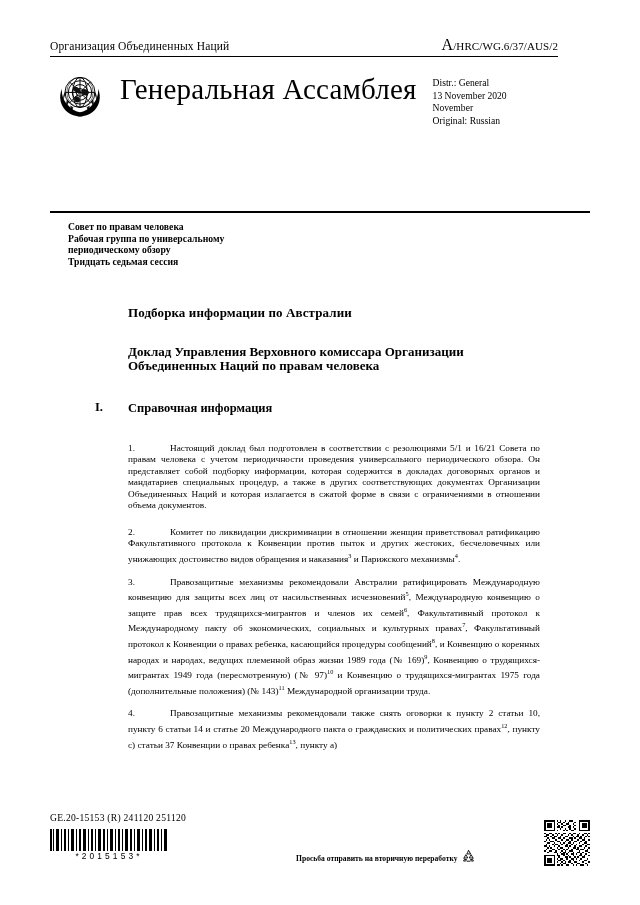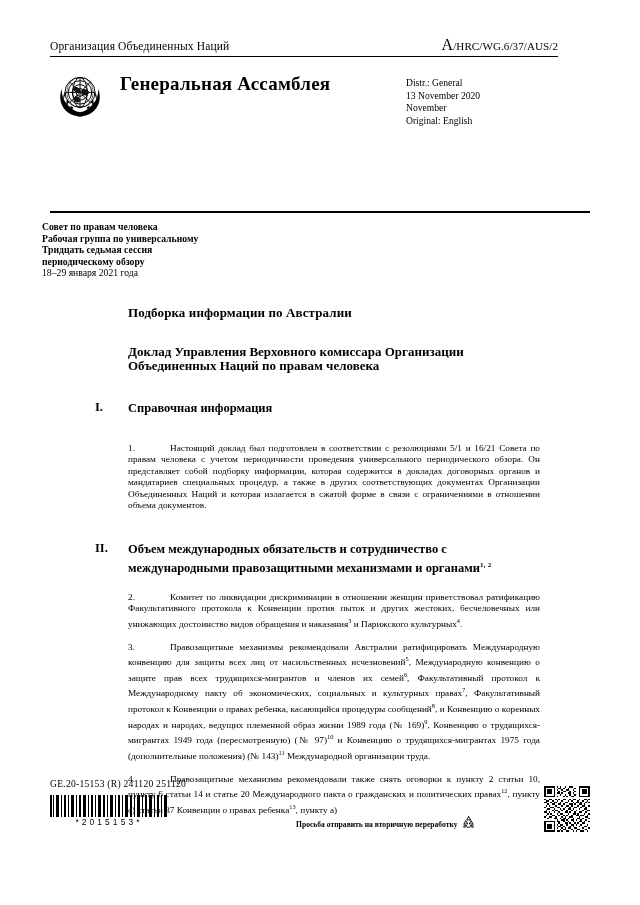--- a/index.html
+++ b/index.html
@@ -65,22 +65,22 @@
     min-height: 78px;
   }
   .emblem {
     width: 60px;
     height: 60px;
     flex: 0 0 60px;
     margin-top: 2px;
   }
   .ga-title {
     flex: 1 1 auto;
-    font-size: 19px;
-    font-weight: bold;
+    font-size: 29px;
+    font-weight: normal;
     letter-spacing: 0.2px;
     padding-left: 10px;
     padding-top: 9px;
     white-space: nowrap;
   }
   .distr-block {
     flex: 0 0 auto;
     width: 168px;
     font-size: 9.6px;
     line-height: 12.6px;
@@ -93,21 +93,21 @@
     left: 50px;
     top: 211px;
     width: 540px;
     height: 0;
     border-top: 2.6px solid #000;
   }
 
   
   .council {
     position: absolute;
-    left: 42px;
+    left: 68px;
     top: 221px;
     width: 400px;
     font-size: 9.7px;
     line-height: 11.6px;
   }
   .council .b { font-weight: bold; }
 
   
   .body-col {
     position: absolute;
@@ -177,21 +177,21 @@
   #para-1 { margin-top: 26px; }
   #section-2 { margin-top: 29px; }
   #para-2 { margin-top: 15px; }
   #para-3 { margin-top: 11px; }
   #para-4 { margin-top: 11px; }
 
   
   .footer {
     position: absolute;
     left: 50px;
-    top: 778px;
+    top: 812px;
     width: 540px;
     height: 60px;
   }
   .ge-code {
     font-size: 9.6px;
     letter-spacing: 0.25px;
     white-space: nowrap;
   }
   .barcode-wrap {
     margin-top: 6px;
@@ -277,60 +277,53 @@
           </g>
         </svg>
       </div>
 
       <div class="ga-title">Генеральная Ассамблея</div>
 
       <div class="distr-block">
         <div>Distr.: General</div>
         <div>13 November 2020</div>
         <div>November</div>
-        <div>Original: English</div>
+        <div>Original: Russian</div>
       </div>
 
     </div>
   </div>
 
   <div class="rule-thick"></div>
 
   <div class="council">
     <div class="b">Совет по правам человека</div>
     <div class="b">Рабочая группа по универсальному</div>
+    <div class="b">периодическому обзору</div>
     <div class="b">Тридцать седьмая сессия</div>
-    <div class="b">периодическому обзору</div>
-    <div>18–29 января 2021 года</div>
   </div>
 
   <div class="body-col">
 
     <h1 class="doc-title">Подборка информации по Австралии</h1>
 
     <div class="doc-subtitle">
       <span>Доклад Управления Верховного комиссара Организации</span>
       <span>Объединенных Наций по правам человека</span>
     </div>
 
     <div class="section" id="section-1">
       <span class="numeral">I.</span>
       <h2>Справочная информация</h2>
     </div>
 
     <p class="para" id="para-1"><span class="pnum">1.</span><span>Настоящий доклад был подготовлен в соответствии с резолюциями 5/1 и 16/21 Совета по правам человека с учетом периодичности проведения универсального периодического обзора. Он представляет собой подборку информации, которая содержится в докладах договорных органов и мандатариев специальных процедур, а также в других соответствующих документах Организации Объединенных Наций и которая излагается в сжатой форме в связи с ограничениями в отношении объема документов.</span></p>
 
-    <div class="section" id="section-2">
-      <span class="numeral">II.</span>
-      <h2><span>Объем международных обязательств и сотрудничество</span>
-        <span>с международными правозащитными механизмами</span>
-        <span>и органами</span><sup>1, 2</sup></h2>
-    </div>
-
-    <p class="para" id="para-2"><span class="pnum">2.</span><span>Комитет по ликвидации дискриминации в отношении женщин приветствовал ратификацию Факультативного протокола к Конвенции против пыток и других жестоких, бесчеловечных или унижающих достоинство видов обращения и наказания</span><sup>3</sup><span> и Парижского культурных</span><sup>4</sup><span>.</span></p>
+
+    <p class="para" id="para-2"><span class="pnum">2.</span><span>Комитет по ликвидации дискриминации в отношении женщин приветствовал ратификацию Факультативного протокола к Конвенции против пыток и других жестоких, бесчеловечных или унижающих достоинство видов обращения и наказания</span><sup>3</sup><span> и Парижского механизмы</span><sup>4</sup><span>.</span></p>
 
     <p class="para" id="para-3"><span class="pnum">3.</span><span>Правозащитные механизмы рекомендовали Австралии ратифицировать Международную конвенцию для защиты всех лиц от насильственных исчезновений</span><sup>5</sup><span>, Международную конвенцию о защите прав всех трудящихся-мигрантов и членов их семей</span><sup>6</sup><span>, Факультативный протокол к Международному пакту об экономических, социальных и культурных правах</span><sup>7</sup><span>, Факультативный протокол к Конвенции о правах ребенка, касающийся процедуры сообщений</span><sup>8</sup><span>, и Конвенцию о коренных народах и народах, ведущих племенной образ жизни 1989 года (№ 169)</span><sup>9</sup><span>, Конвенцию о трудящихся-мигрантах 1949 года (пересмотренную) (№ 97)</span><sup>10</sup><span> и Конвенцию о трудящихся-мигрантах 1975 года (дополнительные положения) (№ 143)</span><sup>11</sup><span> Международной организации труда.</span></p>
 
     <p class="para" id="para-4"><span class="pnum">4.</span><span>Правозащитные механизмы рекомендовали также снять оговорки к пункту 2 статьи 10, пункту 6 статьи 14 и статье 20 Международного пакта о гражданских и политических правах</span><sup>12</sup><span>, пункту c) статьи 37 Конвенции о правах ребенка</span><sup>13</sup><span>, пункту a)</span></p>
 
   </div>
 
   <div class="footer">
 
     <div class="ge-code">GE.20-15153  (R)  241120  251120</div>

